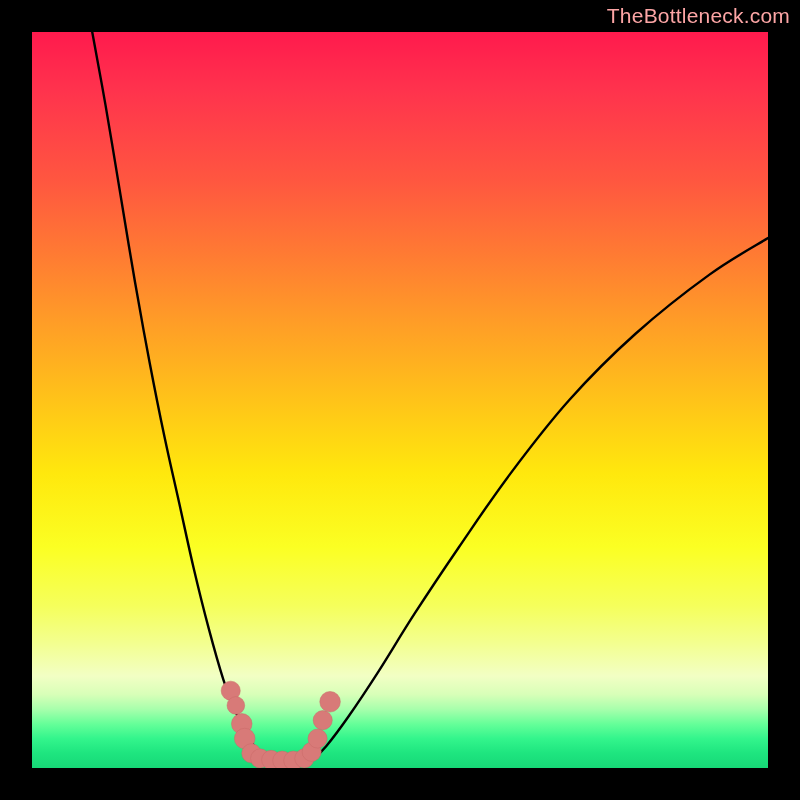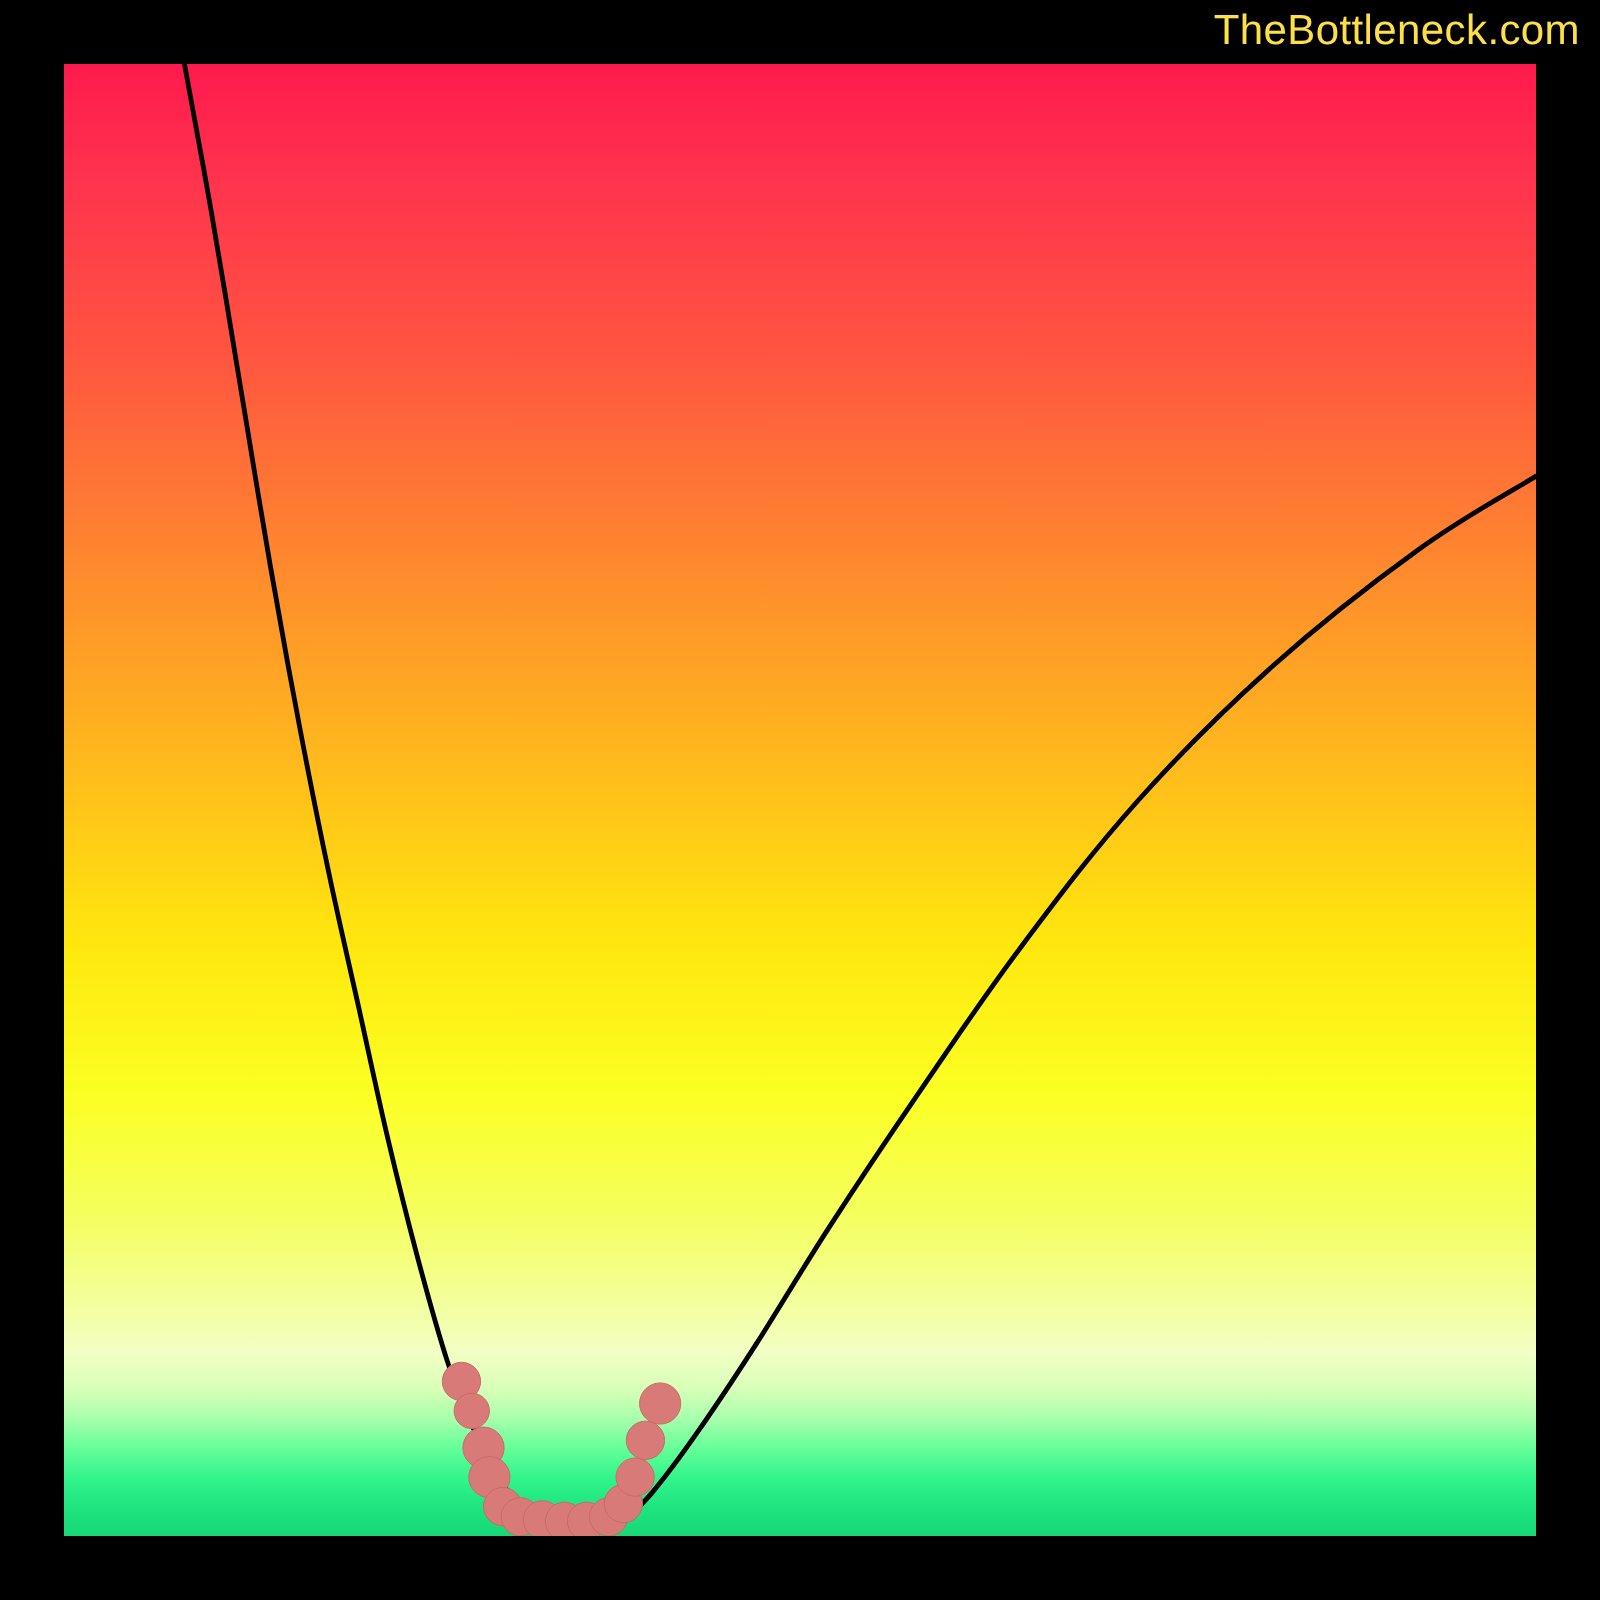--- a/index.html
+++ b/index.html
@@ -46,21 +46,21 @@
       #a8ffac 92%,
       #66ff99 94%,
       #33f58c 96%,
       #1ee57f 98%,
       #17d877 100%);
   }
   .watermark {
     position: absolute;
     top: 4px;
     right: 10px;
-    color: #fde047;
+    color: #fca5a5;
     font-size: 21px;
     font-weight: 500;
     letter-spacing: 0.2px;
     user-select: none;
   }
   svg.curve {
     position: absolute;
     inset: 0;
   }
 </style>

